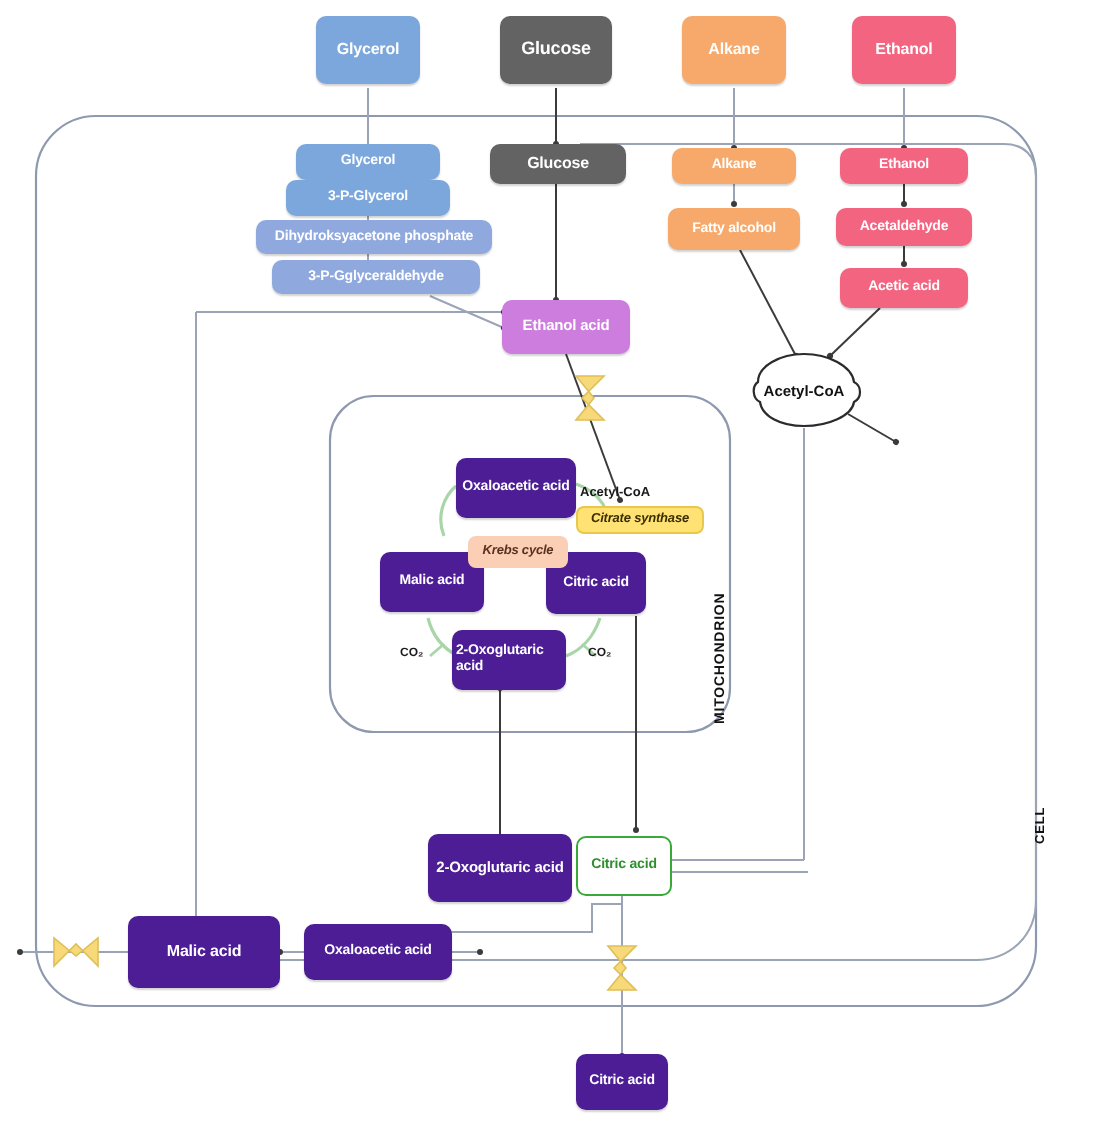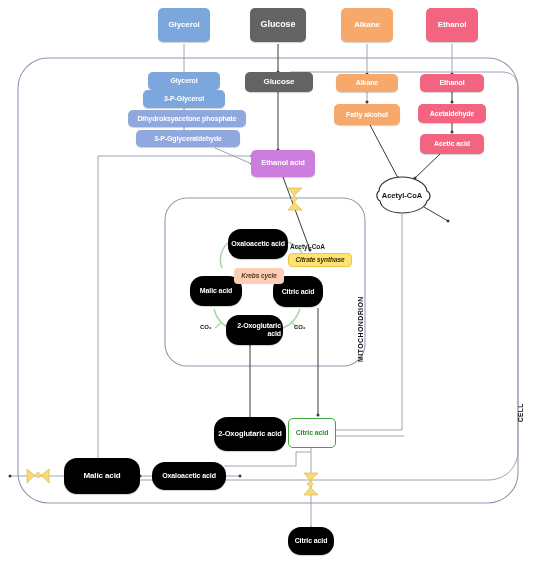--- a/index.html
+++ b/index.html
@@ -14,36 +14,36 @@
     overflow:hidden;
   }
   svg#wires{
     position:absolute;left:0;top:0;width:550px;height:561px;
     pointer-events:none;
   }
   .node{
     position:absolute;
     box-sizing:border-box;
     display:flex;align-items:center;justify-content:center;
-    text-align:right;
+    text-align:left;
     border-radius:5px;
     line-height:1.08;
     font-weight:bold;
     color:#ffffff;
     letter-spacing:-0.1px;
     padding:1px 2px;
     box-shadow:0 1px 1px rgba(0,0,0,0.18);
   }
   .blue{background:#7ba7dd;}
   .blue2{background:#8fa9de;}
   .gray{background:#636363;}
   .orange{background:#f6a96a;}
   .pink{background:#f2647f;}
   .purple{background:#cc7ddd;}
-  .green{background:#000000;border-radius:13px;}
+  .green{background:#4c1d95;}
   .greenOutline{background:#ffffff;color:#2f8f2f;border:1.4px solid #3aa93a;box-shadow:none;}
   .yellowBox{
     background:#ffff00;color:#1a1a1a;border-radius:4px;
     box-shadow:0 1px 1px rgba(0,0,0,0.18);
   }
   .enzymeBox{
     background:#ffe273;color:#3a2e00;border:1px solid #e8c84a;
     border-radius:4px;font-style:italic;font-weight:bold;
     box-shadow:none;
   }

